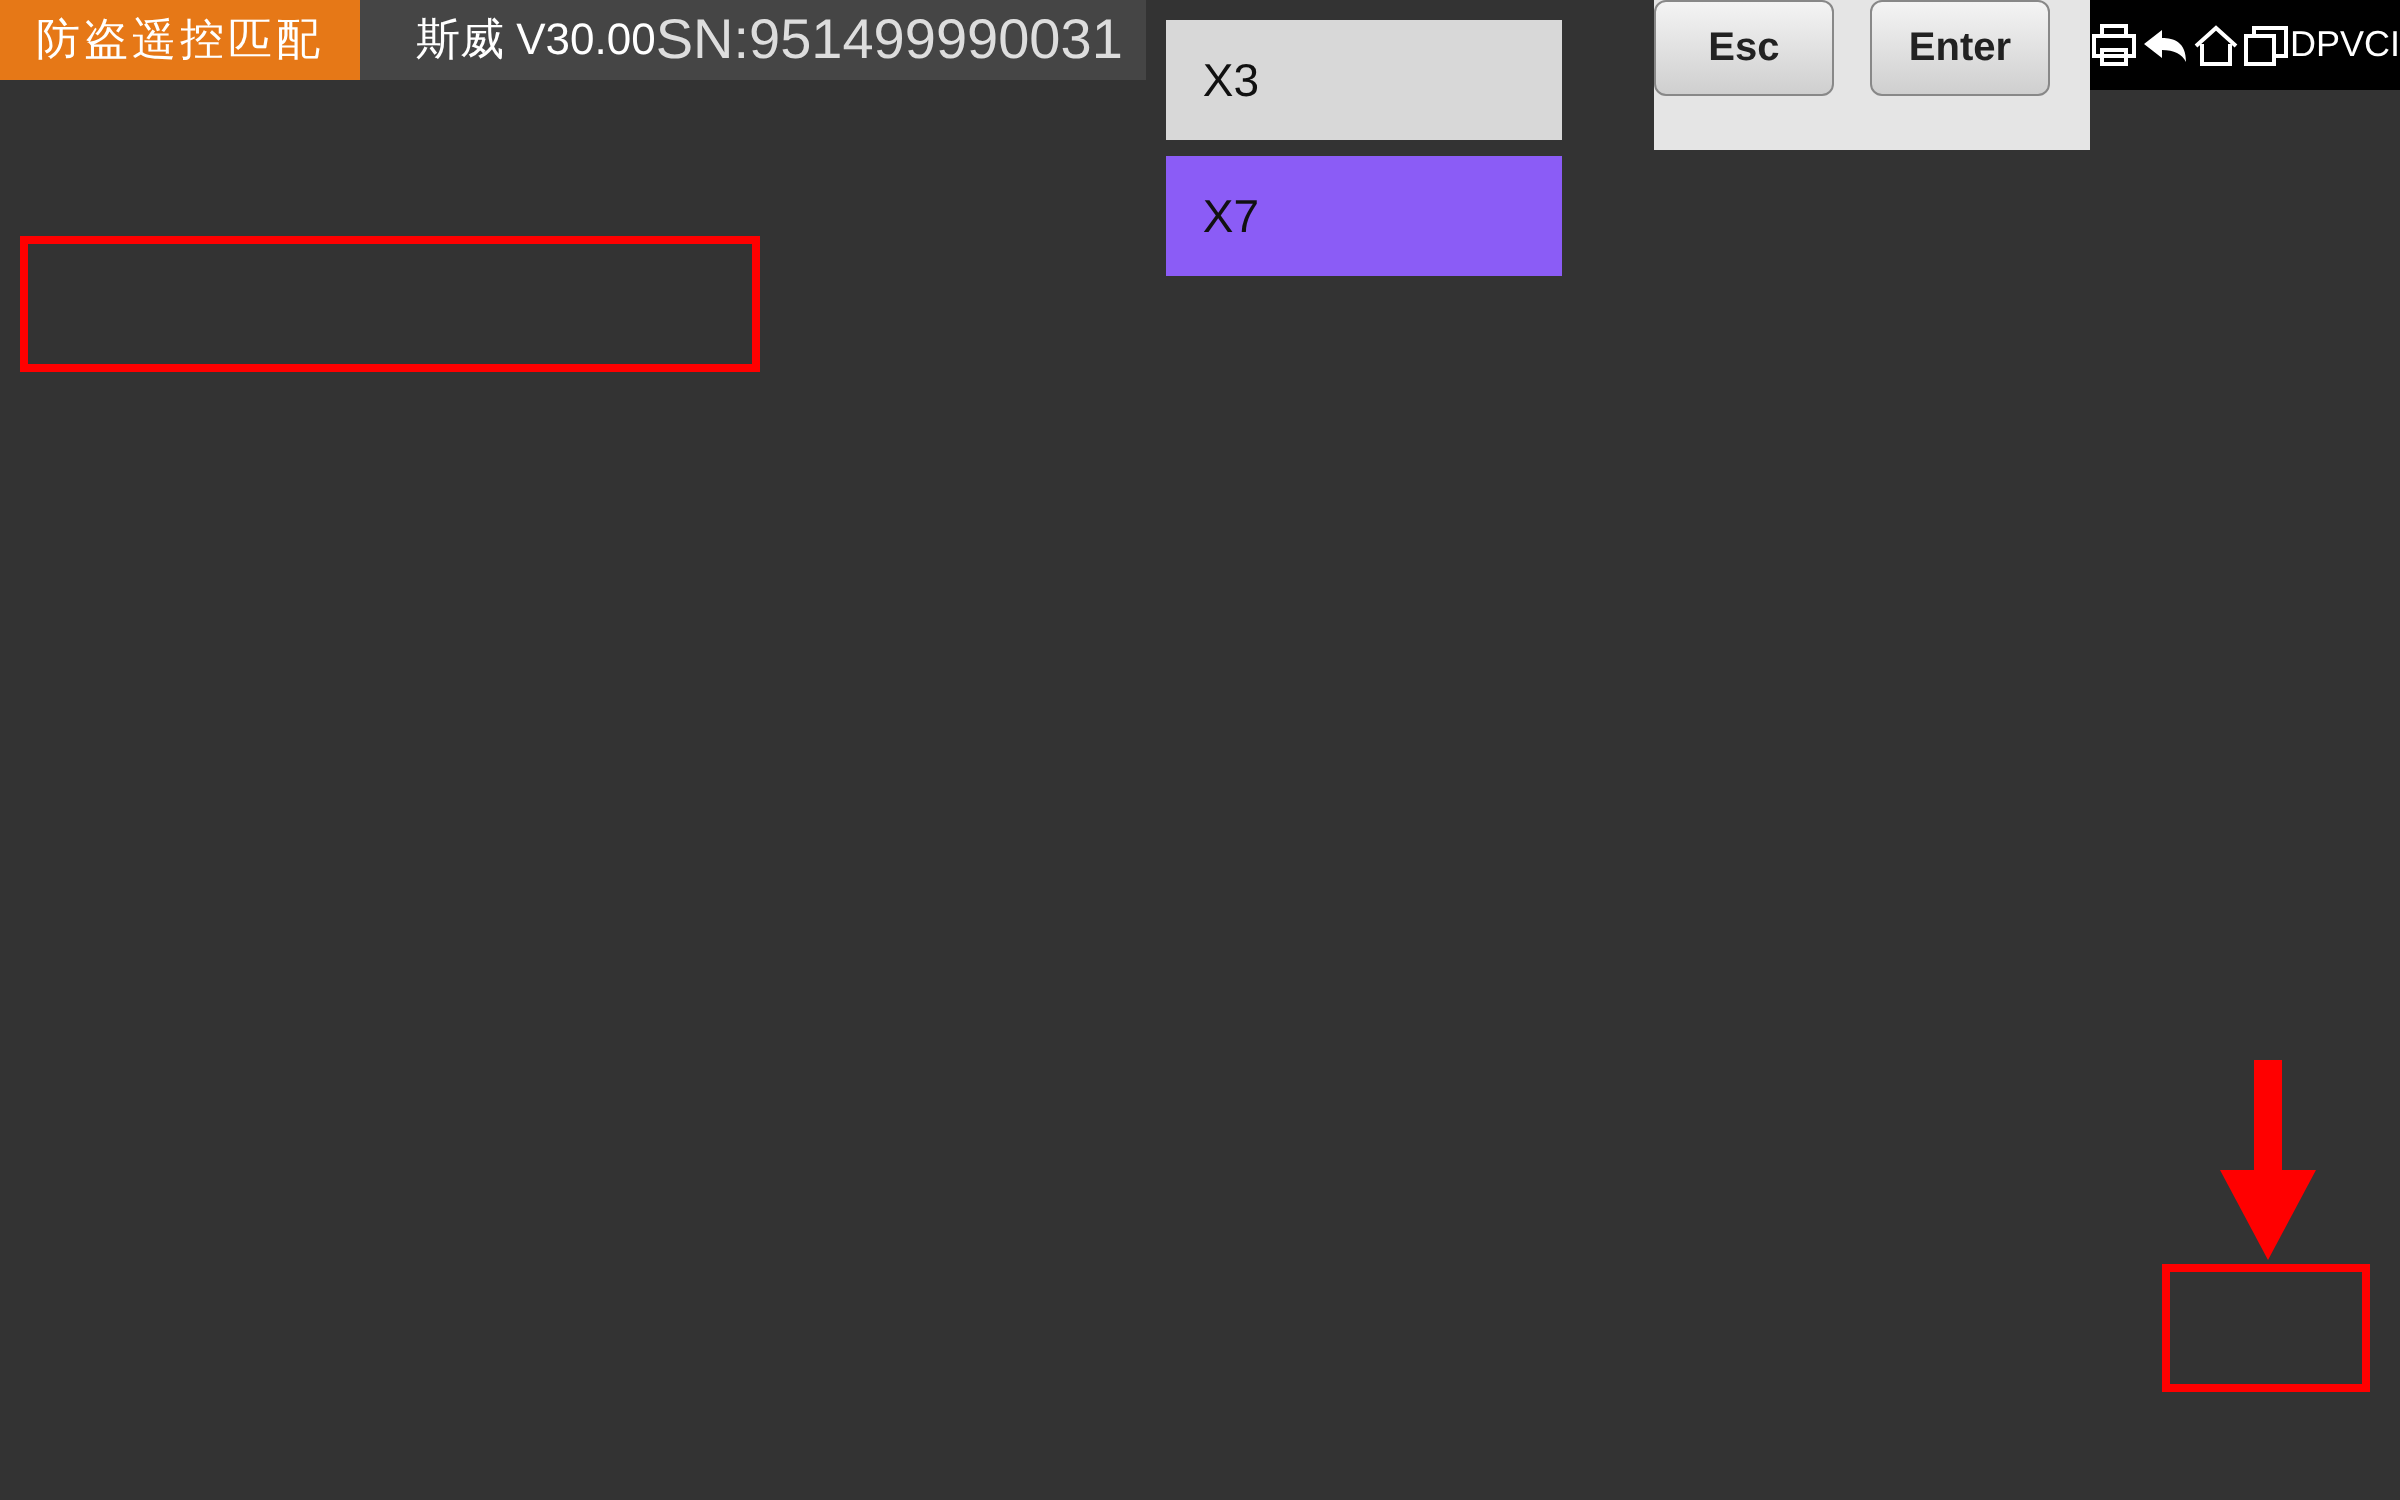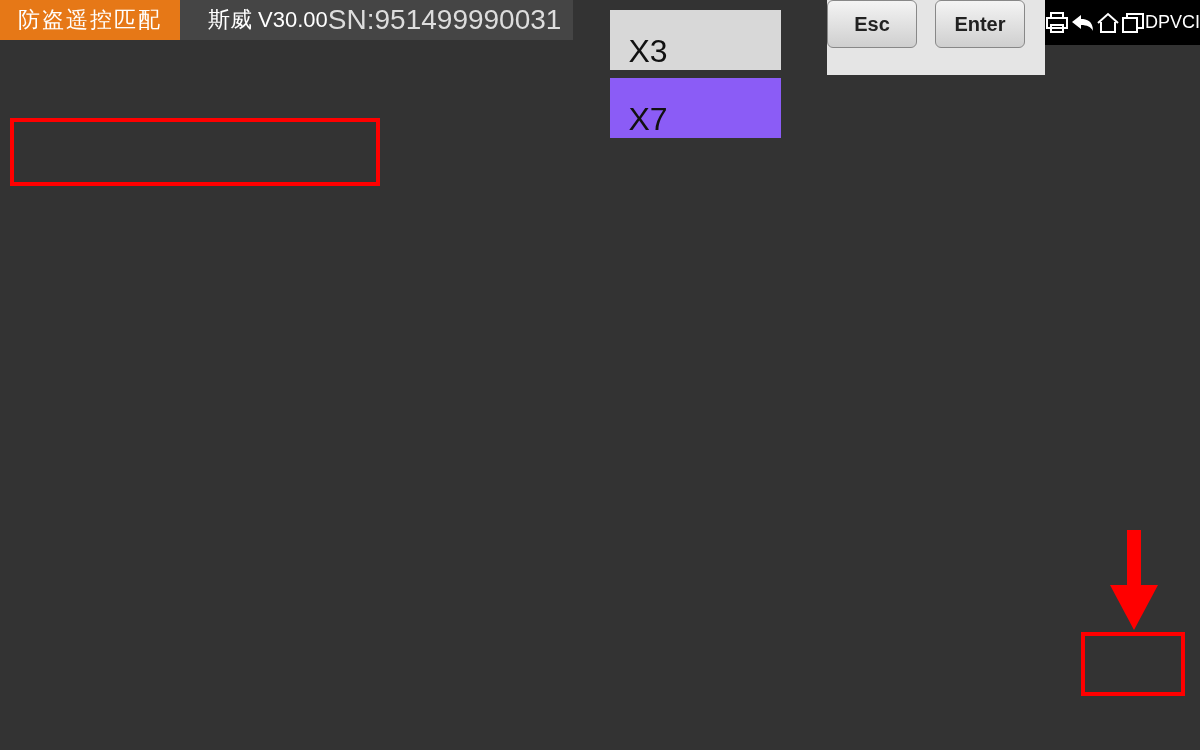--- a/index.html
+++ b/index.html
@@ -5,21 +5,21 @@
   * { margin: 0; padding: 0; box-sizing: border-box; }
   html, body { width: 1200px; height: 750px; font-family: Arial, sans-serif; overflow: hidden; background: #333; }
   .screen { width: 1200px; height: 750px; display: flex; flex-direction: row; position: relative; }
   .topbar { height: 40px; background: #454545; display: flex; align-items: center; color: #fff; font-size: 22px; }
   .topbar .section-title { background: #e67817; height: 40px; display: flex; align-items: center; padding: 0 18px; letter-spacing: 2px; }
   .topbar .brand { padding-left: 28px; }
   .topbar .spacer { flex: 1; }
   .topbar .sn { padding-right: 12px; color: #ddd; font-size: 28px; }
   .body { flex: 1; background: #333333; padding: 10px; }
   .list { display: flex; flex-direction: column; gap: 8px; }
-  .item { height: 60px; background: #d8d8d8; color: #111; font-size: 32px; display: flex; align-items: flex-end; padding-left: 18px; cursor: pointer; margin-left: 27px; }
+  .item { height: 60px; background: #d8d8d8; color: #111; font-size: 23px; display: flex; align-items: center; padding-left: 18px; cursor: pointer; }
   .item.selected { background: #8b5cf6; }
   .hl-box { position: absolute; border: 4px solid #ff0000; pointer-events: none; }
   .footer1 { height: 75px; background: #e5e5e5; display: flex; justify-content: flex-end; padding-right: 20px; gap: 18px; position: relative; margin-left: 36px; }
   .btn { width: 90px; height: 48px; background: linear-gradient(#f4f4f4,#cfcfcf); border: 1px solid #888; border-radius: 6px; font-size: 20px; font-weight: bold; color: #222; cursor: pointer; }
   .footer2 { height: 45px; background: #000; display: flex; align-items: center; color: #fff; }
   .nav-slot { flex: 1; display: flex; align-items: flex-end; justify-content: center; }
   .nav-icon svg { display: block; }
   .nav-text { font-size: 18px; color: #fff; }
   .nav-text.italic { }
   .arrow { position: absolute; pointer-events: none; }

